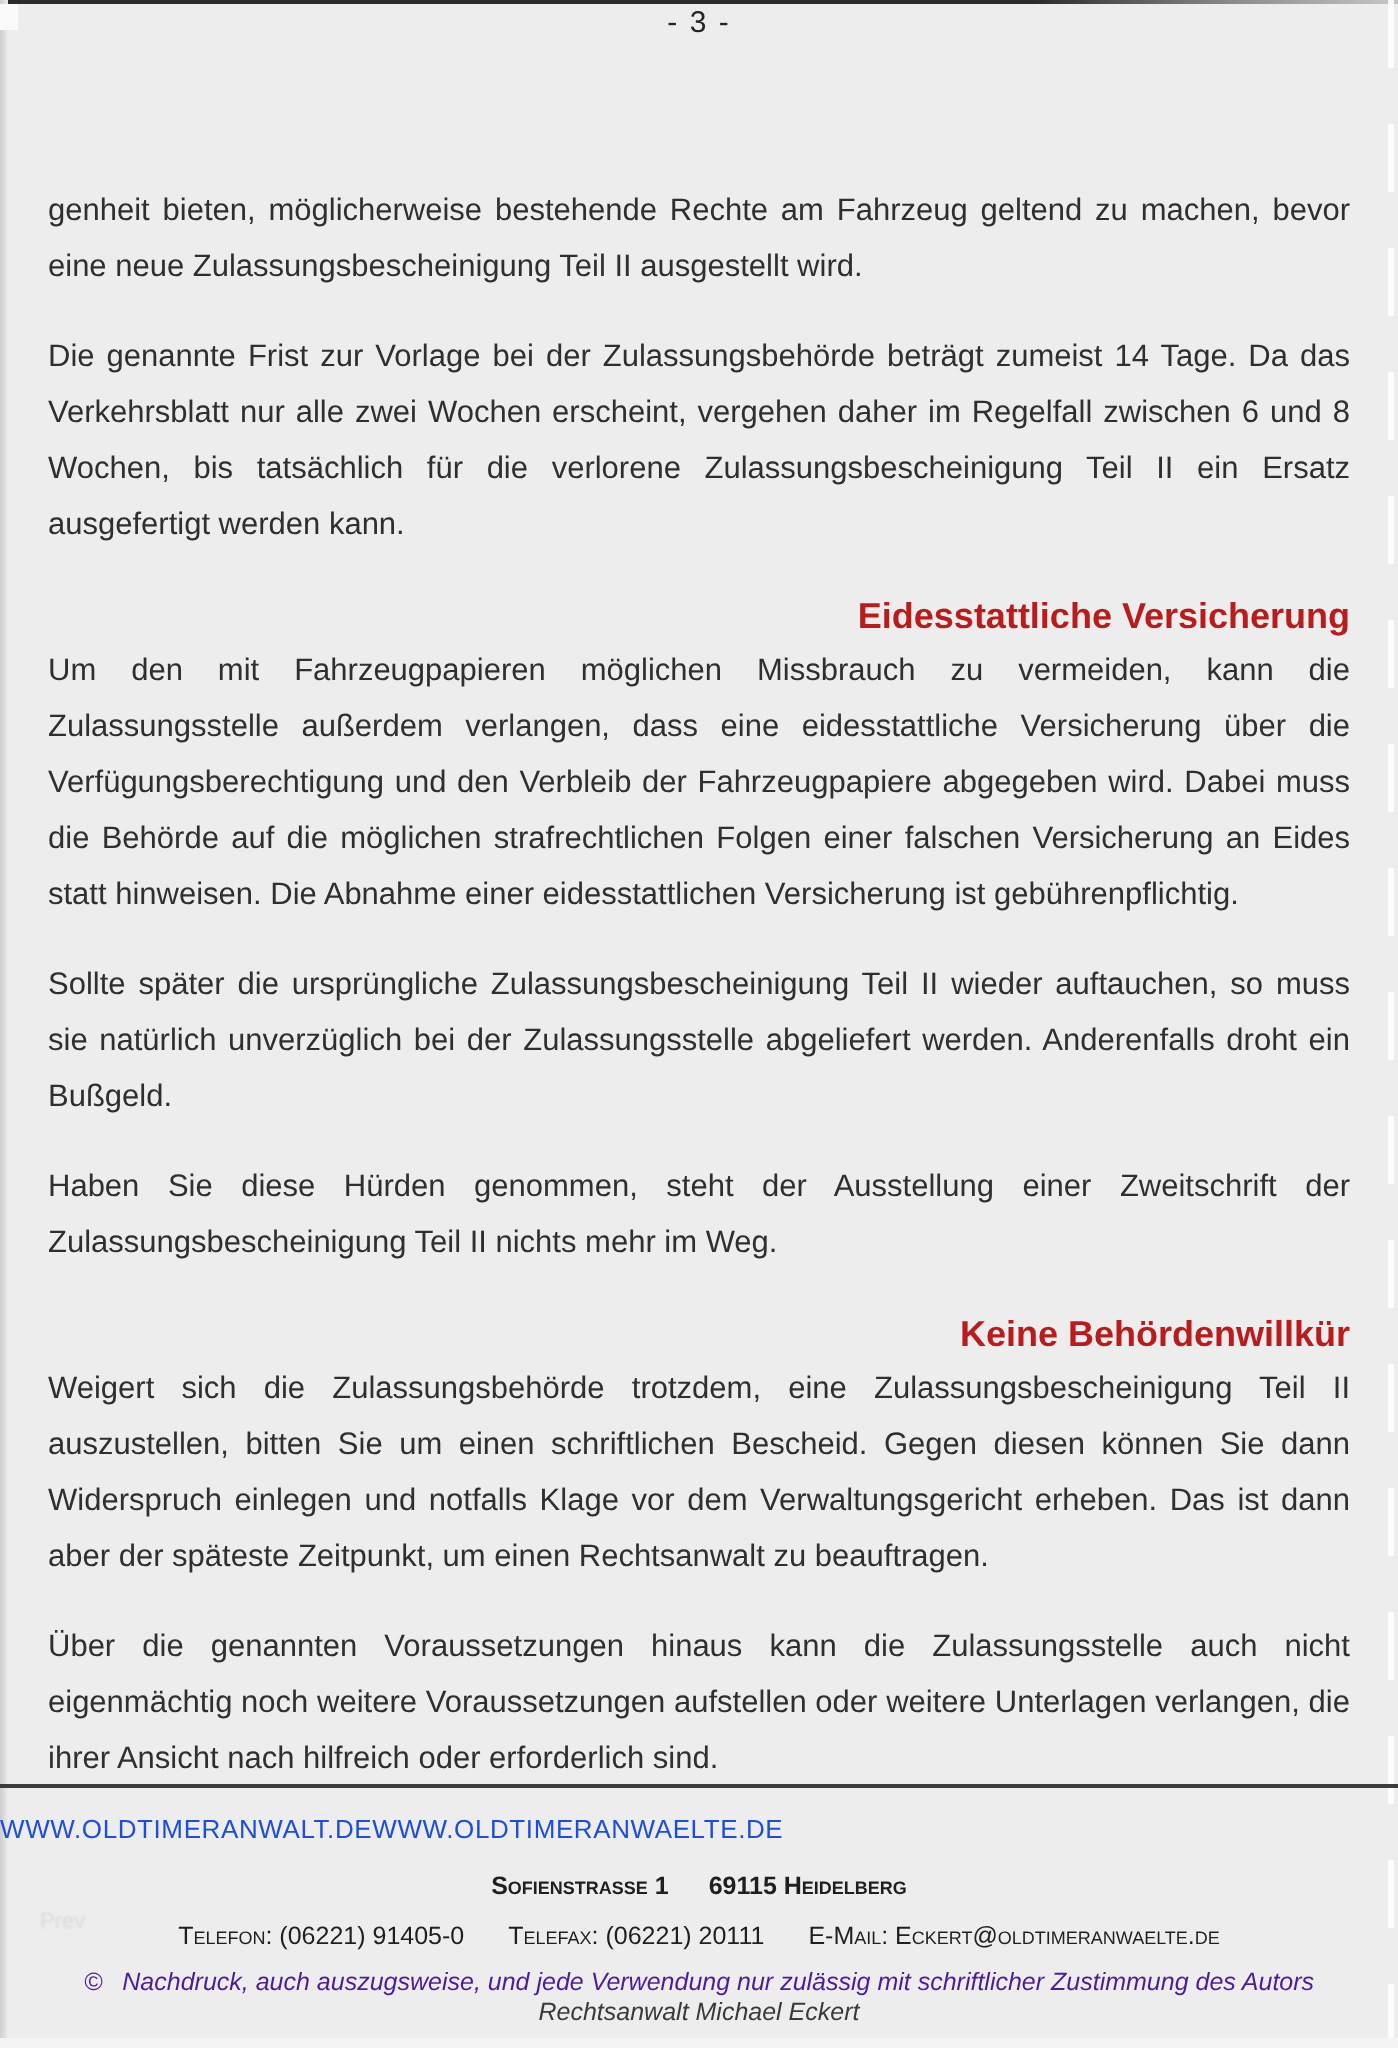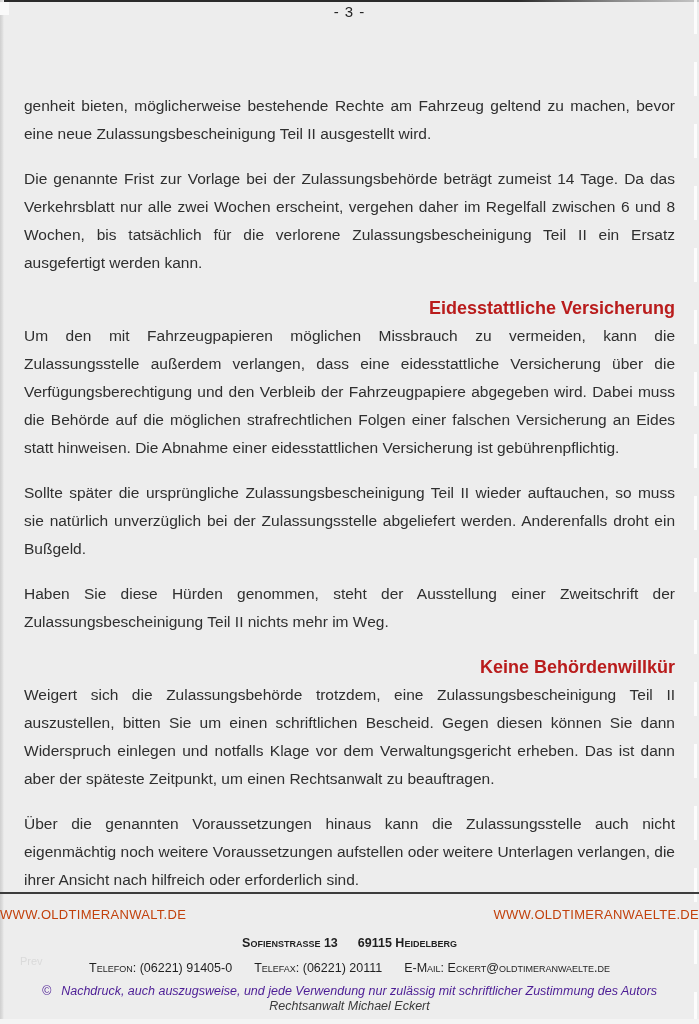--- a/index.html
+++ b/index.html
@@ -82,25 +82,24 @@
   }
   .footer-rule {
     height: 2px;
     background: #3c3c3c;
     border: none;
     margin: 0;
   }
   .footer-websites {
     margin-top: 13px;
     display: flex;
-    justify-content: space-between;
-    gap: 86px;
+    justify-content: flex-start;
     font-size: 13px;
     letter-spacing: 0.3px;
-    color: #c2410c;
+    color: #1d4ed8;
   }
   .footer-address {
     margin-top: 14px;
     display: flex;
     justify-content: center;
     gap: 20px;
     font-size: 12.5px;
     font-weight: bold;
     font-variant: small-caps;
     color: #1f1f1f;
@@ -168,21 +167,21 @@
     <p>Über die genannten Voraussetzungen hinaus kann die Zulassungsstelle auch nicht eigenmächtig noch weitere Voraussetzungen aufstellen oder weitere Unterlagen verlangen, die ihrer Ansicht nach hilfreich oder erforderlich sind.</p>
   </div>
 
   <div class="footer">
     <hr class="footer-rule">
     <div class="footer-websites">
       <span>WWW.OLDTIMERANWALT.DE</span>
       <span>WWW.OLDTIMERANWAELTE.DE</span>
     </div>
     <div class="footer-address">
-      <span>Sofienstrasse 13</span>
+      <span>Sofienstrasse 1</span>
       <span>69115 Heidelberg</span>
     </div>
     <div class="footer-phones">
       <span>Telefon: (06221) 91405-0</span>
       <span>Telefax: (06221) 20111</span>
       <span>E-Mail: Eckert@oldtimeranwaelte.de</span>
     </div>
     <div class="footer-copyright">
       <span class="copy-symbol">©</span><span>Nachdruck, auch auszugsweise, und jede Verwendung nur zulässig mit schriftlicher Zustimmung des Autors</span>
     </div>

